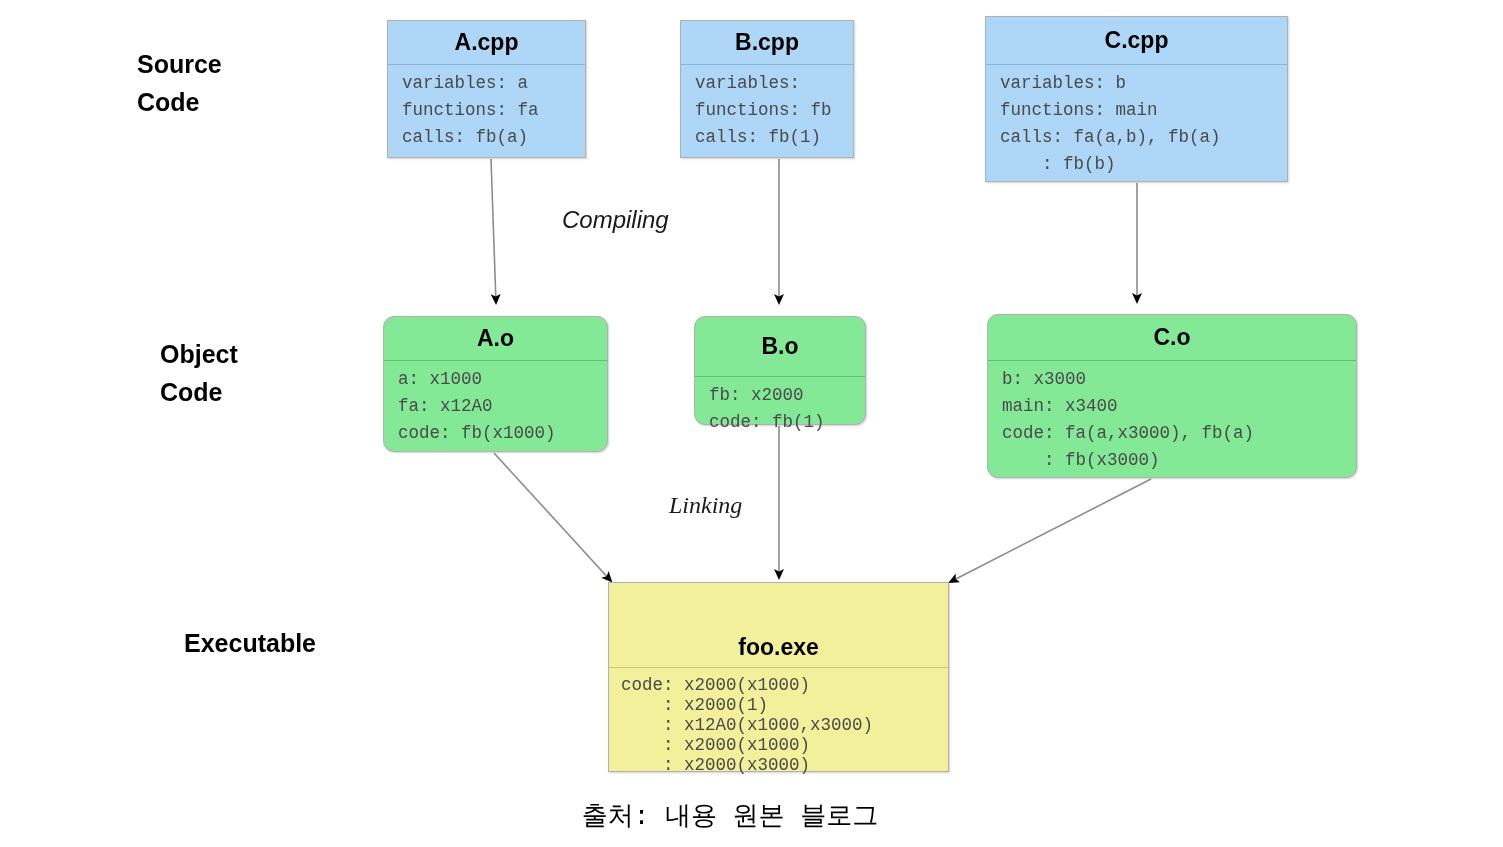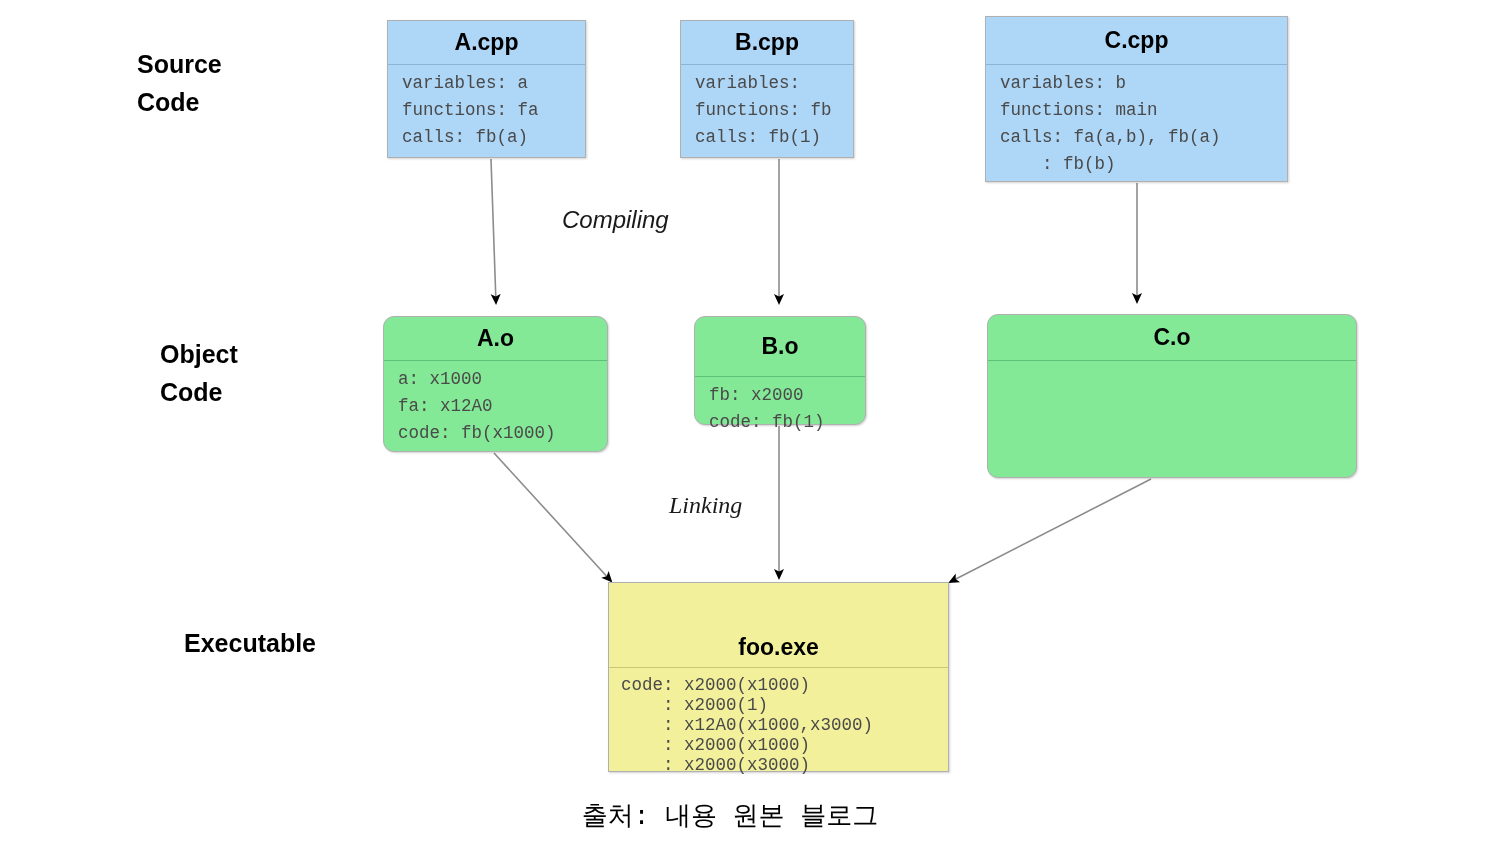--- a/index.html
+++ b/index.html
@@ -193,20 +193,24 @@
   </div>
 
   <div class="node obj" id="node-b-o">
     <div class="node-title">B.o</div>
     <div class="node-body">fb: x2000
 code: fb(1)</div>
   </div>
 
   <div class="node obj" id="node-c-o">
     <div class="node-title">C.o</div>
+    <div class="node-body">b: x3000
+main: x3400
+code: fa(a,x3000), fb(a)
+    : fb(x3000)</div>
   </div>
 
   <div class="node exe" id="node-foo-exe">
     <div class="node-title">foo.exe</div>
     <div class="node-body">code: x2000(x1000)
     : x2000(1)
     : x12A0(x1000,x3000)
     : x2000(x1000)
     : x2000(x3000)</div>
   </div>

